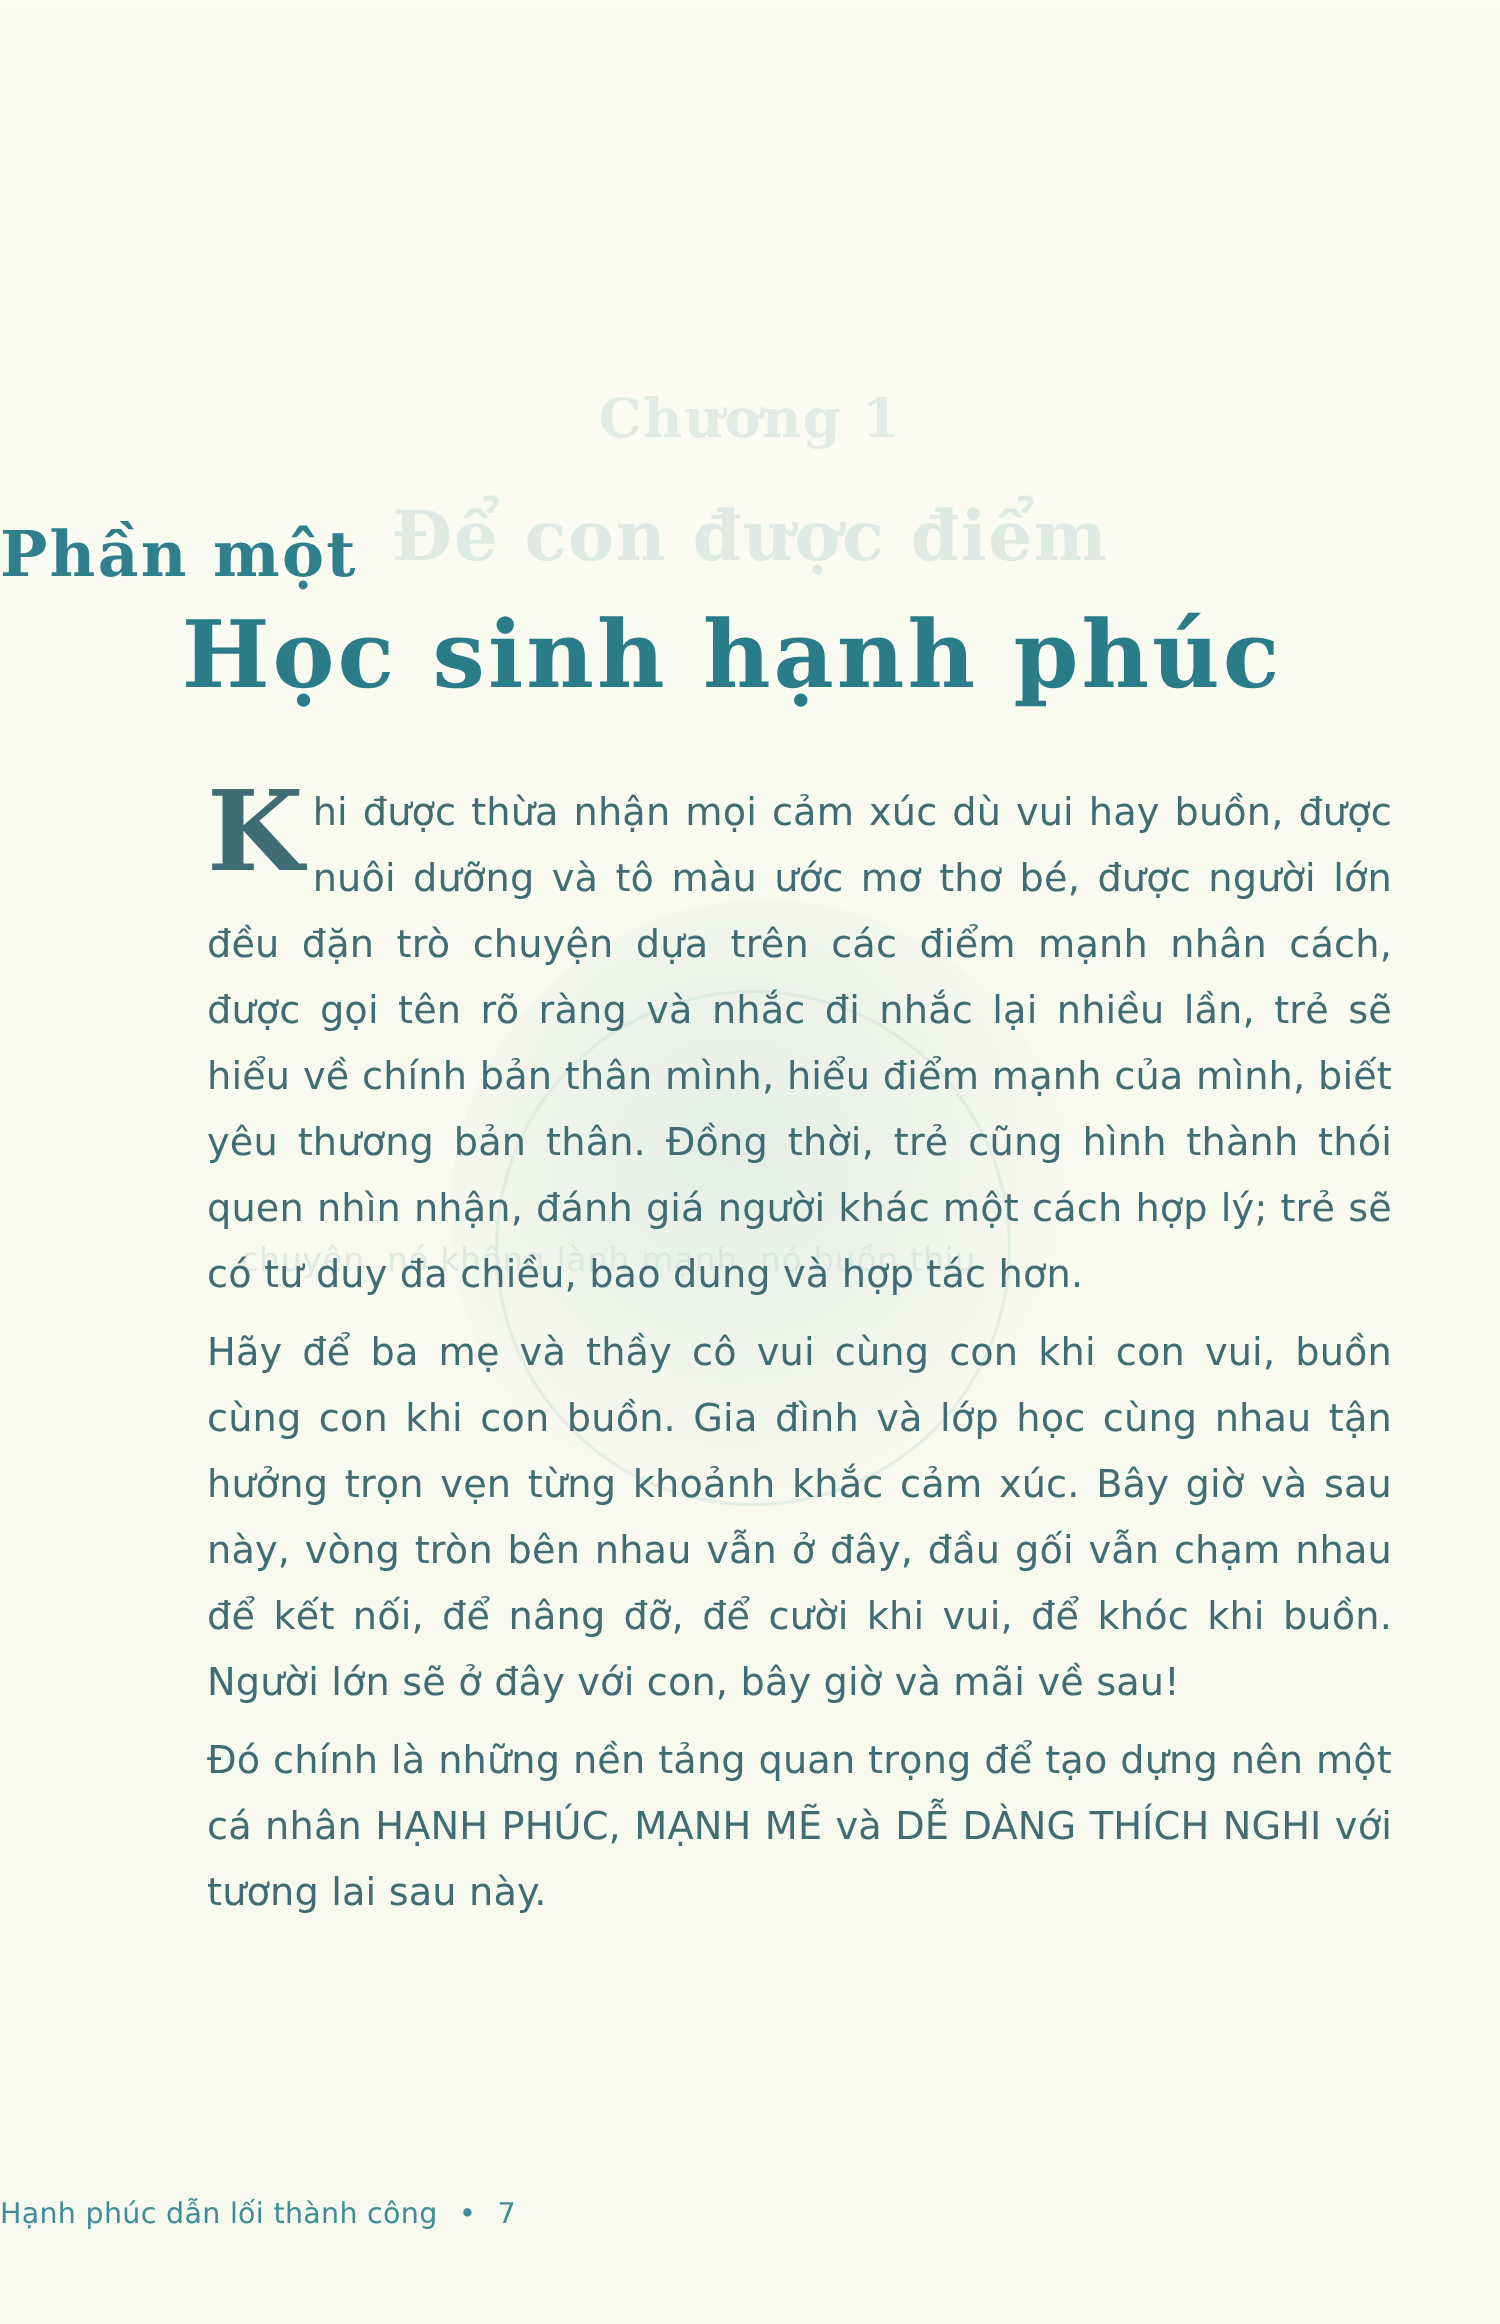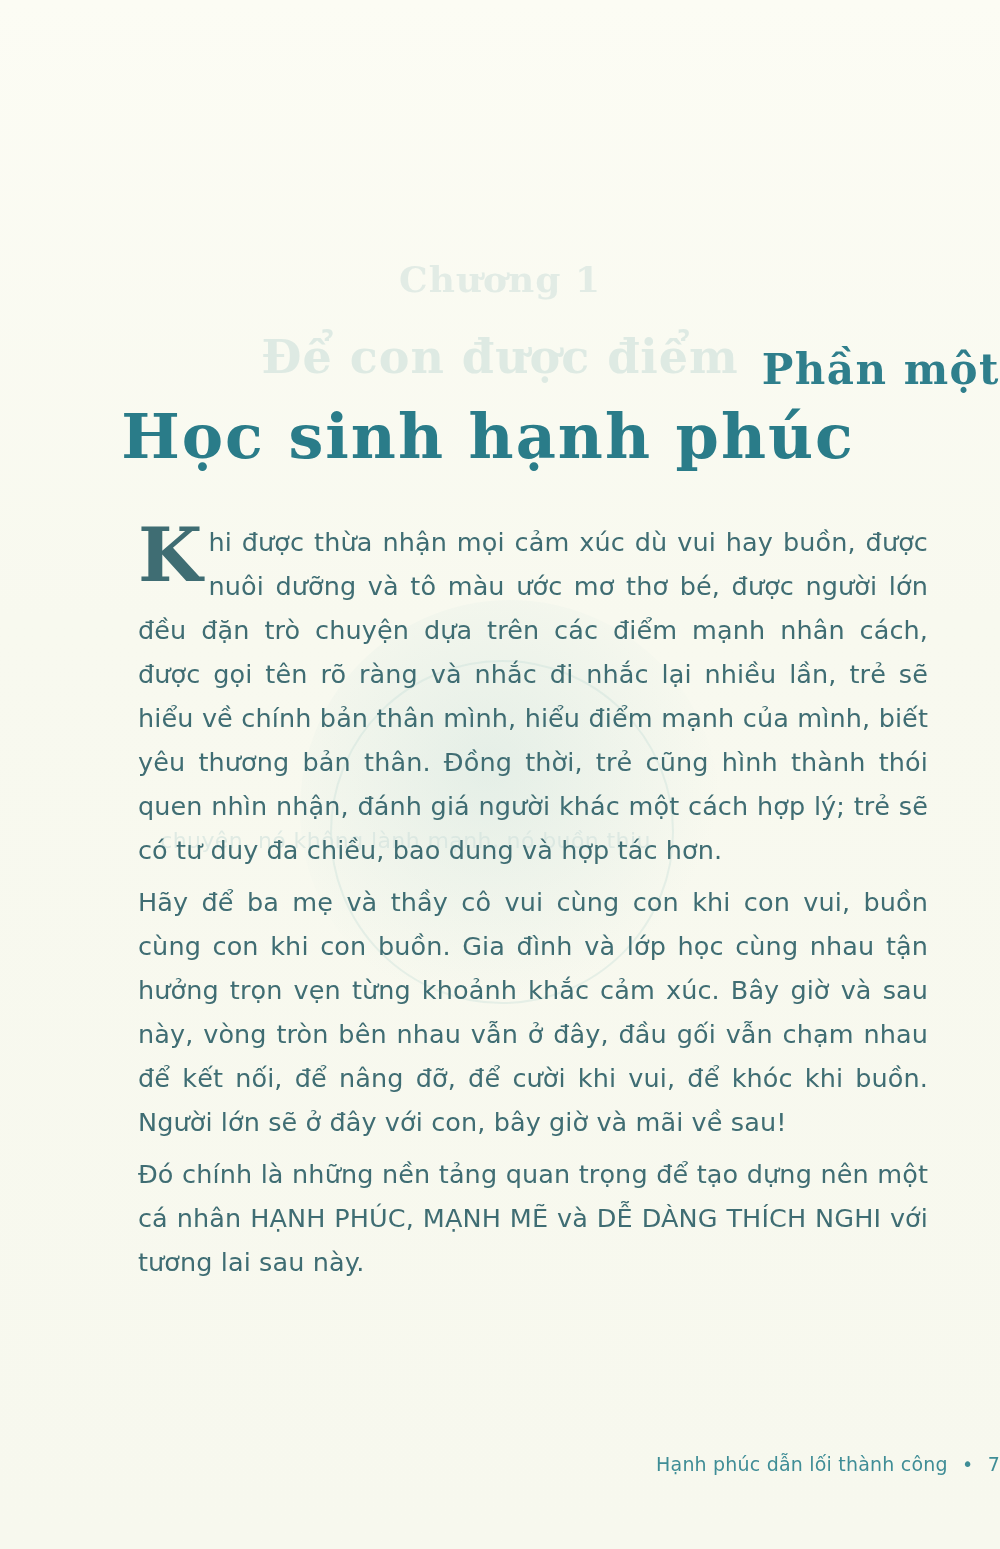--- a/index.html
+++ b/index.html
@@ -85,21 +85,21 @@
     border-radius: 50%;
     border: 2px solid rgba(196,221,214,.35);
   }
 
   
   .part-label {
     position: absolute;
     top: 345px;
     left: 0;
     width: 1000px;
-    text-align: right;
+    text-align: left;
     color: #2f7f8c;
     font-family: "DejaVu Serif", serif;
     font-weight: bold;
     font-size: 42px;
     letter-spacing: 1.5px;
     z-index: 3;
   }
   .part-title {
     position: absolute;
     top: 400px;
@@ -141,24 +141,24 @@
     font-family: "DejaVu Serif", serif;
     font-weight: bold;
     font-size: 74px;
     line-height: 62px;
     padding: 4px 4px 0 0;
     margin-right: 2px;
   }
 
   .footer {
     position: absolute;
-    bottom: 74px;
+    bottom: 62px;
     left: 0;
     width: 1000px;
-    text-align: right;
+    text-align: left;
     color: #3f8d96;
     font-family: "DejaVu Sans", sans-serif;
     font-size: 19px;
     letter-spacing: .2px;
     z-index: 3;
   }
   .footer .sep {
     margin: 0 8px;
     color: #3f8d96;
   }

